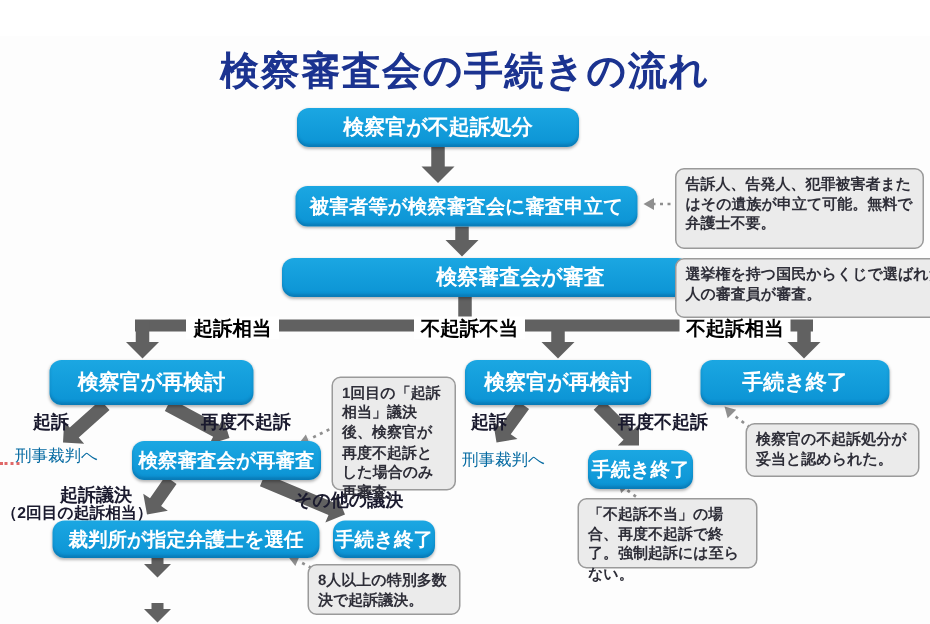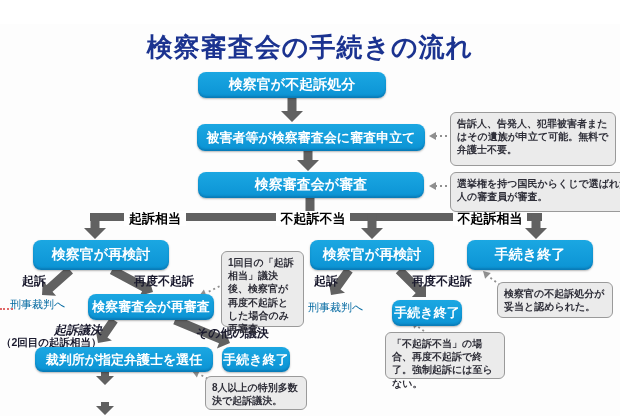--- a/index.html
+++ b/index.html
@@ -80,32 +80,32 @@
       <line x1="428" y1="310" x2="417" y2="302" stroke="#8f8f8f" stroke-width="1.8" stroke-dasharray="2 3"></line>
       <polygon points="412.0,297.0 419.8,299.1 414.1,304.8" fill="#8f8f8f"></polygon>
       <line x1="500" y1="261" x2="488" y2="252" stroke="#8f8f8f" stroke-width="1.8" stroke-dasharray="2 3"></line>
       <polygon points="483.0,247.0 490.8,249.1 485.1,254.8" fill="#8f8f8f"></polygon>
     </svg>
 
   <div class="title">検察審査会の手続きの流れ</div>
 
   <div class="bluebox fs14" style="left:198px;top:48px;width:188px;height:26px;">検察官が不起訴処分</div>
   <div class="bluebox fs13" style="left:197px;top:100px;width:228px;height:27px;">被害者等が検察審査会に審査申立て</div>
-  <div class="bluebox fs14" style="left:198px;top:148px;width:226px;height:26px;">検察審査会が審査</div>
+  <div class="bluebox fs14" style="left:188px;top:148px;width:226px;height:26px;padding-left:46px;">検察審査会が審査</div>
 
   <div class="branchlabel" style="left:124px;top:187px;width:58px;">起訴相当</div>
   <div class="branchlabel" style="left:276px;top:187px;width:70px;">不起訴不当</div>
   <div class="branchlabel" style="left:453px;top:187px;width:70px;">不起訴相当</div>
 
   <div class="bluebox fs14" style="left:33px;top:216px;width:136px;height:30px;">検察官が再検討</div>
   <div class="small-label" style="left:22px;top:250px;">起訴</div>
   <div class="dest-label" style="left:10px;top:273px;">刑事裁判へ</div>
   <div class="small-label" style="left:134px;top:250px;">再度不起訴</div>
   <div class="bluebox fs13" style="left:88px;top:270px;width:126px;height:26px;">検察審査会が再審査</div>
-  <div class="small-label" style="left:54px;top:299px;font-style:italic;">起訴議決</div>
+  <div class="small-label" style="left:40px;top:299px;">起訴議決</div>
   <div class="sub-label" style="left:1px;top:312px;">（2回目の起訴相当）</div>
   <div class="small-label" style="left:196px;top:302px;">その他の議決</div>
   <div class="bluebox fs13" style="left:35px;top:323px;width:178px;height:25px;">裁判所が指定弁護士を選任</div>
   <div class="bluebox fs13" style="left:222px;top:323px;width:68px;height:25px;">手続き終了</div>
   <div class="dest-label" style="left:74px;top:392px;">刑事裁判へ</div>
 
   <div class="bluebox fs14" style="left:310px;top:216px;width:124px;height:30px;">検察官が再検討</div>
   <div class="small-label" style="left:314px;top:250px;">起訴</div>
   <div class="dest-label" style="left:308px;top:276px;">刑事裁判へ</div>
   <div class="small-label" style="left:412px;top:250px;">再度不起訴</div>

